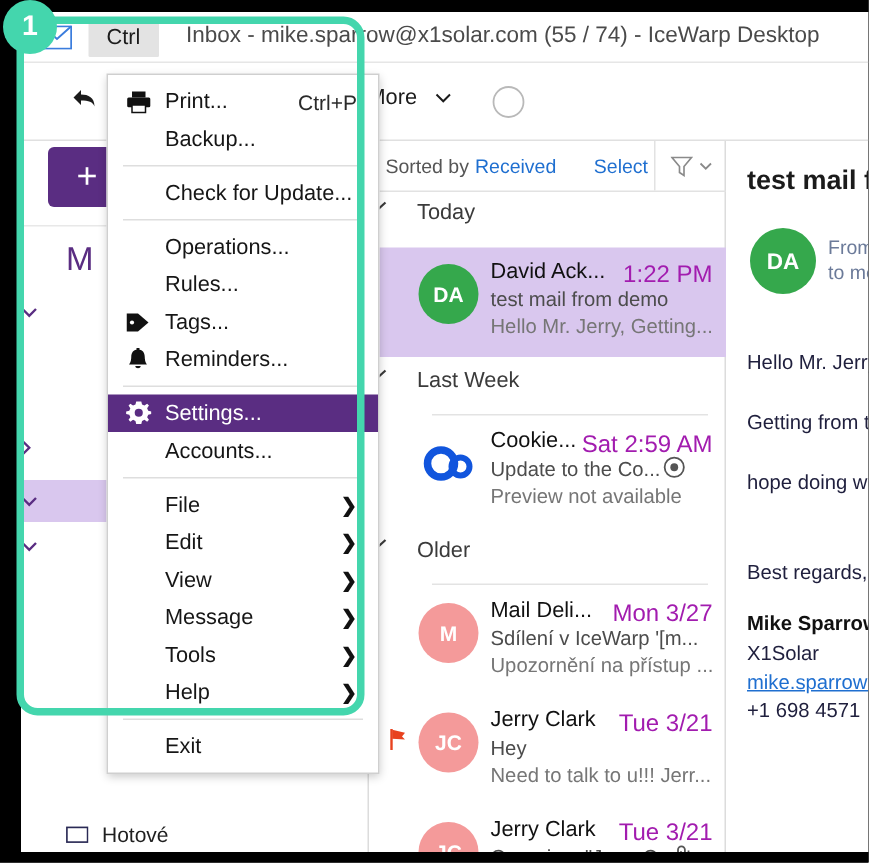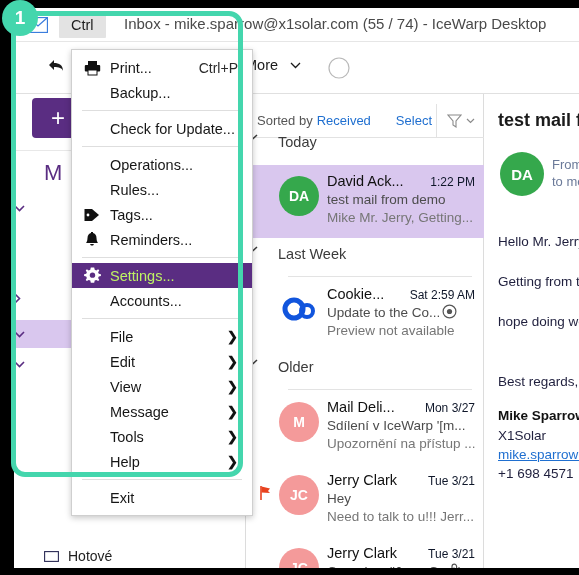--- a/index.html
+++ b/index.html
@@ -113,21 +113,21 @@
   }
 
   
   .msglist {
     position: absolute; left: 232px; top: 86px;
     width: 238px; height: 474px;
     background: #ffffff;
     border-right: 1px solid #dcdcdc;
   }
   .ml-head {
-    position: absolute; left: 0; top: 10px;
+    position: absolute; left: 0; top: 0;
     width: 238px; height: 34px;
     border-bottom: 1px solid #e2e2e2;
     display: flex; align-items: center;
   }
   .ml-sorted { font-size: 13px; color: #555; margin-left: 11px; }
   .ml-sortval { font-size: 13px; color: #1f6fd0; margin-left: 4px; }
   .ml-select { font-size: 13px; color: #1f6fd0; margin-left: 25px; }
   .ml-filter {
     position: absolute; right: 0; top: 0; width: 48px; height: 33px;
     border-left: 1px solid #e2e2e2;
@@ -150,21 +150,21 @@
     width: 40px; height: 40px; border-radius: 50%;
     display: flex; align-items: center; justify-content: center;
     color: #fff; font-size: 14px; font-weight: 600;
   }
   .m-from {
     position: absolute; left: 81px; top: 8px;
     font-size: 14.5px; color: #111; white-space: nowrap;
   }
   .m-time {
     position: absolute; right: 9px; top: 10px;
-    font-size: 12px; color: #0f172a; white-space: nowrap;
+    font-size: 16px; color: #a21caf; white-space: nowrap;
   }
   .m-subj {
     position: absolute; left: 81px; top: 27px;
     font-size: 13.5px; color: #4c4c4c; white-space: nowrap;
   }
   .m-prev {
     position: absolute; left: 81px; top: 45px;
     font-size: 13.5px; color: #767676; white-space: nowrap;
   }
   .m-flag {
@@ -220,21 +220,21 @@
     padding: 5px 0;
     z-index: 40;
   }
   .mi {
     position: relative;
     height: 25px;
     display: flex; align-items: center;
     font-size: 14.5px; color: #161616;
     padding-left: 38px;
   }
-  .mi.hl { background: #5a2d82; color: #bef264; }
+  .mi.hl { background: #5a2d82; color: #ffffff; }
   .mi .micon {
     position: absolute; left: 10px; top: 0; height: 25px;
     width: 20px; display: flex; align-items: center; justify-content: center;
   }
   .mi .accel {
     position: absolute; right: 14px; font-size: 14px; color: #2a2a2a;
   }
   .mi .arrow {
     position: absolute; right: 14px; font-size: 13px; font-weight: bold; color: #111;
   }
@@ -403,21 +403,21 @@
             </svg>
         </span>
         <span>Today</span>
       </div>
 
       <div class="mitem sel" style="top:71px; height:73px;">
         <span class="av" style="background:#35a84c;">DA</span>
         <span class="m-from">David Ack...</span>
         <span class="m-time">1:22 PM</span>
         <span class="m-subj">test mail from demo</span>
-        <span class="m-prev">Mike Mr. Jerry, Getting...</span>
+        <span class="m-prev">Hello Mr. Jerry, Getting...</span>
       </div>
 
       <div class="grp" style="top:152px;">
         <span class="gchev">
           <svg width="12" height="7" viewBox="0 0 12 7">
               <path d="M1 1 L6 5.5 L11 1" fill="none" stroke="#3b3b3b" stroke-width="1.5"></path>
             </svg>
         </span>
         <span>Last Week</span>
       </div>

